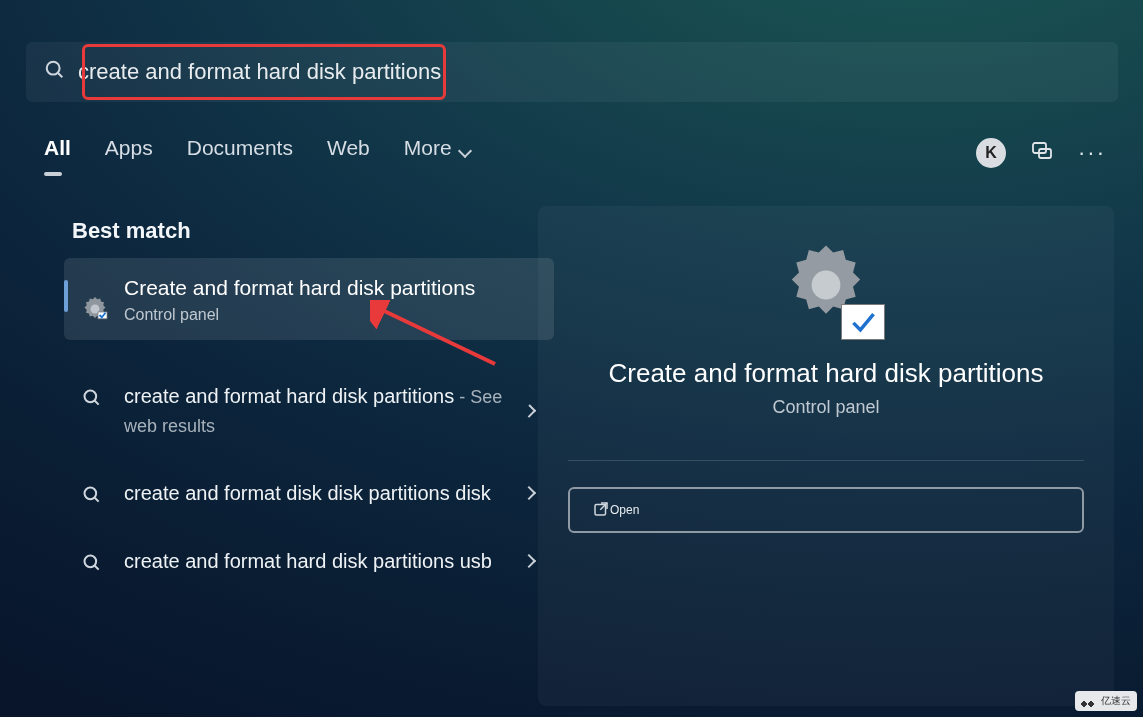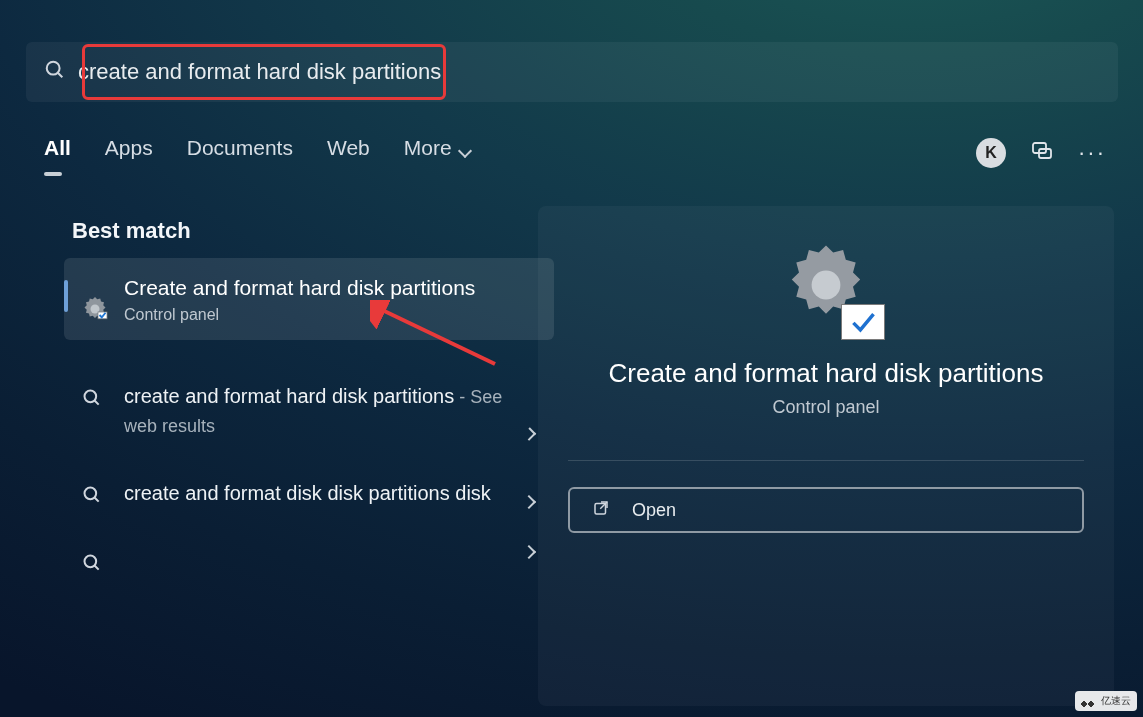--- a/index.html
+++ b/index.html
@@ -92,21 +92,21 @@
     content:""; position:absolute; left:0; top:22px; width:4px; height:32px;
     background:#6ea0d8; border-radius:2px;
   }
   .bm-title { font-size:21px; line-height:1.35; color:#fff; }
   .bm-sub { font-size:16px; color:#bfc8d0; margin-top:4px; }
   .gear-small { position:absolute; left:16px; top:36px; }
   .gear-small svg { width:30px; height:30px; }
 
   .web-item {
     position:relative;
-    display:flex; align-items:flex-end;
+    display:flex; align-items:center;
     padding:14px 20px 14px 60px;
     border-radius:6px;
     margin-bottom:12px;
     cursor:default;
   }
   .web-item .wsearch { position:absolute; left:18px; top:20px; }
   .web-item .wsearch svg { width:20px; height:20px; stroke:#d0d6de; stroke-width:2.4; fill:none; }
   .web-text { font-size:20px; line-height:1.4; color:#eef2f5; }
   .web-suffix { color:#a7b2bc; font-size:18px; }
   .chevron-r {
@@ -138,22 +138,22 @@
   .detail-rule { width:100%; border:none; border-top:1px solid rgba(255,255,255,0.15); margin-top:42px; }
 
   .open-btn {
     margin-top:26px;
     width:100%;
     height:46px;
     border:2px solid #8f9aa4;
     border-radius:6px;
     background:transparent;
     display:flex; align-items:center;
-    padding:0 22px; gap:22px;
-    color:#e8ecef; font-size:18px;
+    padding:0 22px; 
+    color:#e8ecef; font-size:12px;
     cursor:default;
   }
   .open-btn svg { width:18px; height:18px; stroke:#d0d6de; fill:none; stroke-width:2; }
 
   
   .red-arrow {
     position:absolute;
     left:370px; top:300px;
     width:130px; height:70px;
     pointer-events:none;
@@ -244,20 +244,21 @@
           <line x1="20" y1="20" x2="15" y2="15"></line>
         </svg></span>
     <span class="web-text">create and format disk disk partitions disk</span>
     <span class="chevron-r"></span>
   </div>
   <div class="web-item">
     <span class="wsearch"><svg viewBox="0 0 24 24">
           <circle cx="10" cy="10" r="7"></circle>
           <line x1="20" y1="20" x2="15" y2="15"></line>
         </svg></span>
+    <span class="web-text">create and format hard disk partitions usb</span>
     <span class="chevron-r"></span>
   </div>
 </div>
 
 <div class="detail-pane">
   <div class="big-gear">
     <svg viewBox="0 0 100 100">
       <path fill="#959ba2" d="M50 6l8 8 11-3 3 11 11 3-3 11 8 8-8 8 3 11-11 3-3 11-11-3-8 8-8-8-11 3-3-11-11-3 3-11-8-8 8-8-3-11 11-3 3-11 11 3z"></path>
       <circle cx="50" cy="50" r="16" fill="#c6cbd0"></circle>
     </svg>

